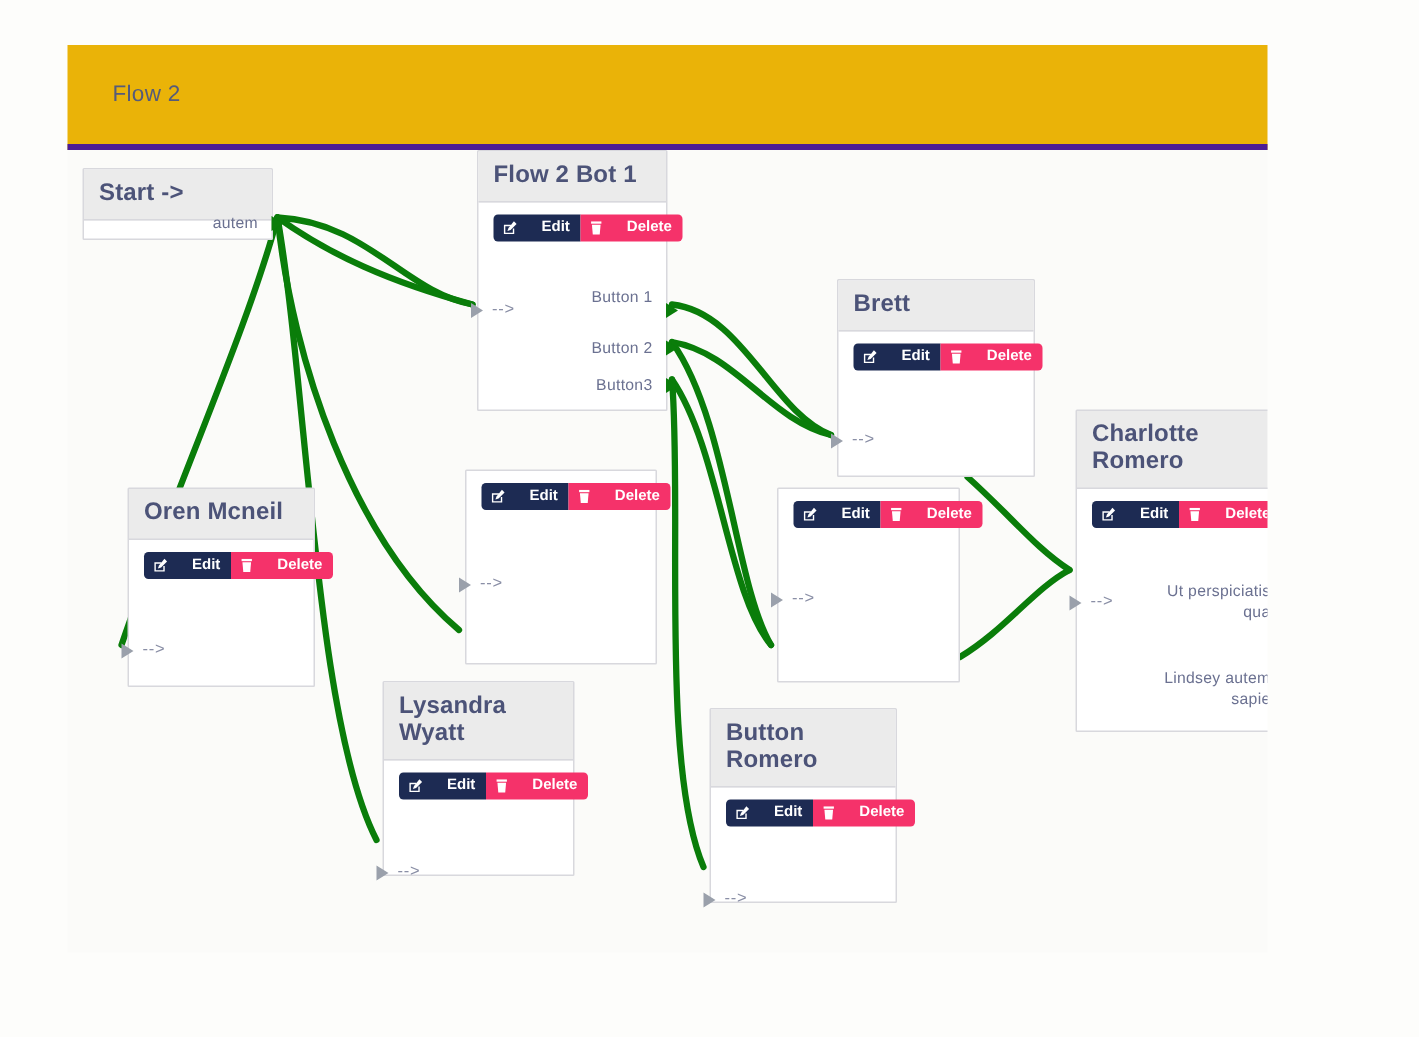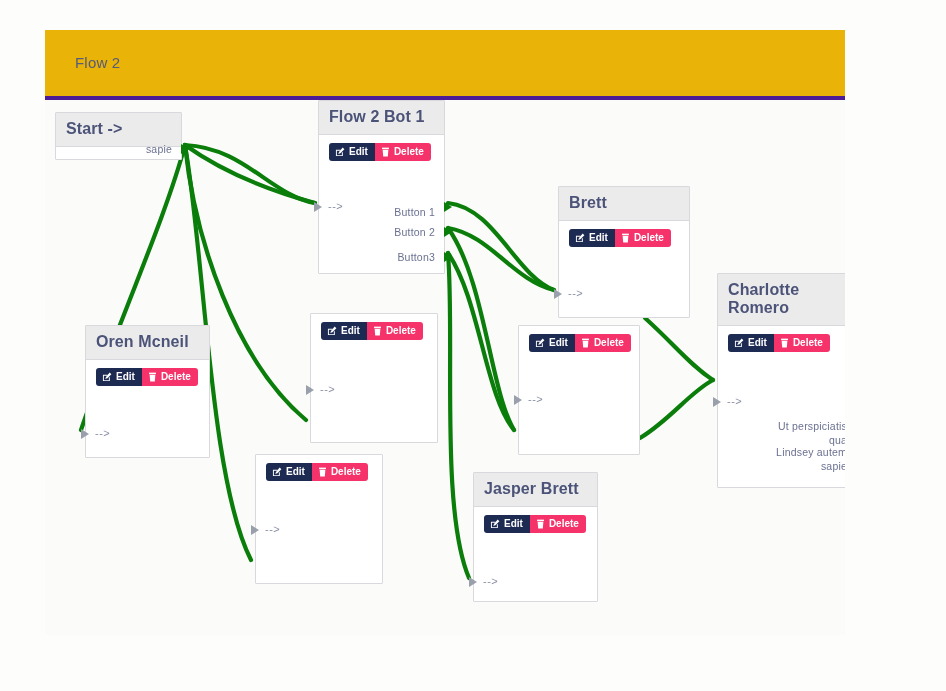--- a/index.html
+++ b/index.html
@@ -71,21 +71,21 @@
     padding: 0;
     height: calc(100% - 31px);
   }
   .btn-row {
     padding: 8px 0 0 10px;
     display: flex;
   }
   .btn {
     display: inline-flex;
     align-items: center;
-    gap: 4px;
+    gap: 16px;
     font-size: 10px;
     font-weight: bold;
     color: #ffffff;
     padding: 4px 7px 4px 6px;
     line-height: 1;
     border: none;
     cursor: pointer;
     white-space: nowrap;
   }
   .btn-edit {
@@ -157,21 +157,21 @@
         <path d="M 403 128 C 440 180, 445 290, 469 330" class="edge-path" stroke="#0a7d0a"></path>
         <path d="M 403 153 C 435 200, 440 295, 469 330" class="edge-path" stroke="#0a7d0a"></path>
         <path d="M 403 153 C 410 240, 395 410, 424 478" class="edge-path" stroke="#0a7d0a"></path>
         <path d="M 600 218 C 630 245, 645 265, 668 280" class="edge-path" stroke="#0a7d0a"></path>
         <path d="M 595 338 C 625 320, 645 292, 668 280" class="edge-path" stroke="#0a7d0a"></path>
       </svg>
     <div id="node-layer">
         <div class="node" style="left: 10px; top: 12px; width: 127px; height: 48px;">
           <div class="node-header">Start -&gt;</div>
           <div class="node-body">
-            <div class="port-out" style="top: -5px; width: 87px;">sapie</div>
+            <div class="port-out" style="top: -5px; width: 87px;">autem</div>
             <div class="handle handle-out" style="top: -3px; border-left-color: rgb(10, 125, 10);"></div>
           </div>
         </div>
         <div class="node" style="left: 273px; top: 0px; width: 127px; height: 174px;">
           <div class="node-header">Flow 2 Bot 1</div>
           <div class="node-body">
             <div class="btn-row">
               <button class="btn btn-edit" style="background: rgb(29, 43, 83);">
                 <svg width="10" height="10" viewBox="0 0 16 16">
                   <path d="M1.5 4.5 H9 V6 H3 V13 H11 V8.5 H12.5 V14.5 H1.5 Z" fill="#ffffff"></path>
@@ -182,21 +182,21 @@
               <button class="btn btn-delete" style="background: rgb(245, 50, 106);">
                 <svg width="9" height="10" viewBox="0 0 14 16">
                   <rect x="1.5" y="1" width="11" height="2.4" fill="#ffffff"></rect>
                   <path d="M2.4 4.4 H11.6 L10.7 15 H3.3 Z" fill="#ffffff"></path>
                 </svg>
                 <span>Delete</span>
               </button>
             </div>
             <div class="port-in" style="top: 65px;">--&gt;</div>
             <div class="handle handle-in" style="top: 67px;"></div>
-            <div class="port-out" style="top: 70px; width: 87px;">Button 1</div>
+            <div class="port-out" style="top: 56px; width: 87px;">Button 1</div>
             <div class="handle handle-out" style="top: 67px; border-left-color: rgb(10, 125, 10);"></div>
             <div class="port-out" style="top: 90px; width: 87px;">Button 2</div>
             <div class="handle handle-out" style="top: 92px; border-left-color: rgb(10, 125, 10);"></div>
             <div class="port-out" style="top: 115px; width: 87px;">Button3</div>
             <div class="handle handle-out" style="top: 117px; border-left-color: rgb(10, 125, 10);"></div>
           </div>
         </div>
         <div class="node" style="left: 513px; top: 86px; width: 132px; height: 132px;">
           <div class="node-header">Brett</div>
           <div class="node-body">
@@ -234,21 +234,21 @@
               <button class="btn btn-delete" style="background: rgb(245, 50, 106);">
                 <svg width="9" height="10" viewBox="0 0 14 16">
                   <rect x="1.5" y="1" width="11" height="2.4" fill="#ffffff"></rect>
                   <path d="M2.4 4.4 H11.6 L10.7 15 H3.3 Z" fill="#ffffff"></path>
                 </svg>
                 <span>Delete</span>
               </button>
             </div>
             <div class="port-in" style="top: 69px;">--&gt;</div>
             <div class="handle handle-in" style="top: 71px;"></div>
-            <div class="port-out" style="top: 61px; width: 87px; margin-top: 32px;">Ut perspiciatis qua</div>
+            <div class="port-out" style="top: 61px; width: 87px;">Ut perspiciatis qua</div>
             <div class="handle handle-out" style="top: 63px; border-left-color: rgb(10, 125, 10);"></div>
             <div class="port-out" style="top: 119px; width: 87px;">Lindsey autem sapie</div>
             <div class="handle handle-out" style="top: 121px; border-left-color: rgb(10, 125, 10);"></div>
           </div>
         </div>
         <div class="node" style="left: 40px; top: 225px; width: 125px; height: 133px;">
           <div class="node-header">Oren Mcneil</div>
           <div class="node-body">
             <div class="btn-row">
               <button class="btn btn-edit" style="background: rgb(29, 43, 83);">
@@ -308,20 +308,21 @@
                   <path d="M2.4 4.4 H11.6 L10.7 15 H3.3 Z" fill="#ffffff"></path>
                 </svg>
                 <span>Delete</span>
               </button>
             </div>
             <div class="port-in" style="top: 67px;">--&gt;</div>
             <div class="handle handle-in" style="top: 69px;"></div>
           </div>
         </div>
         <div class="node" style="left: 210px; top: 354px; width: 128px; height: 130px;">
+          <div class="node-header">Lysandra Wyatt</div>
           <div class="node-body">
             <div class="btn-row">
               <button class="btn btn-edit" style="background: rgb(29, 43, 83);">
                 <svg width="10" height="10" viewBox="0 0 16 16">
                   <path d="M1.5 4.5 H9 V6 H3 V13 H11 V8.5 H12.5 V14.5 H1.5 Z" fill="#ffffff"></path>
                   <path d="M12.2 0.9 L15 3.7 L8.6 10.1 L5.2 11.3 L6.4 7.9 Z" fill="#ffffff"></path>
                 </svg>
                 <span>Edit</span>
               </button>
               <button class="btn btn-delete" style="background: rgb(245, 50, 106);">
@@ -330,21 +331,21 @@
                   <path d="M2.4 4.4 H11.6 L10.7 15 H3.3 Z" fill="#ffffff"></path>
                 </svg>
                 <span>Delete</span>
               </button>
             </div>
             <div class="port-in" style="top: 68px;">--&gt;</div>
             <div class="handle handle-in" style="top: 70px;"></div>
           </div>
         </div>
         <div class="node" style="left: 428px; top: 372px; width: 125px; height: 130px;">
-          <div class="node-header">Jasper Brett</div>
+          <div class="node-header">Button Romero</div>
           <div class="node-body">
             <div class="btn-row">
               <button class="btn btn-edit" style="background: rgb(29, 43, 83);">
                 <svg width="10" height="10" viewBox="0 0 16 16">
                   <path d="M1.5 4.5 H9 V6 H3 V13 H11 V8.5 H12.5 V14.5 H1.5 Z" fill="#ffffff"></path>
                   <path d="M12.2 0.9 L15 3.7 L8.6 10.1 L5.2 11.3 L6.4 7.9 Z" fill="#ffffff"></path>
                 </svg>
                 <span>Edit</span>
               </button>
               <button class="btn btn-delete" style="background: rgb(245, 50, 106);">

